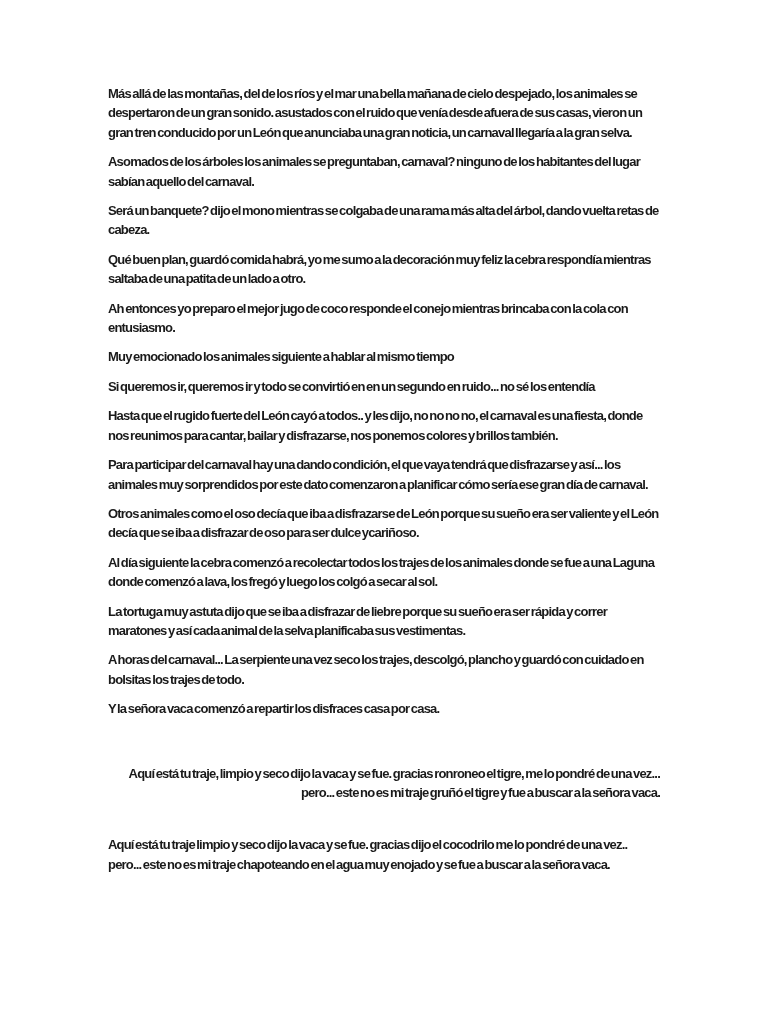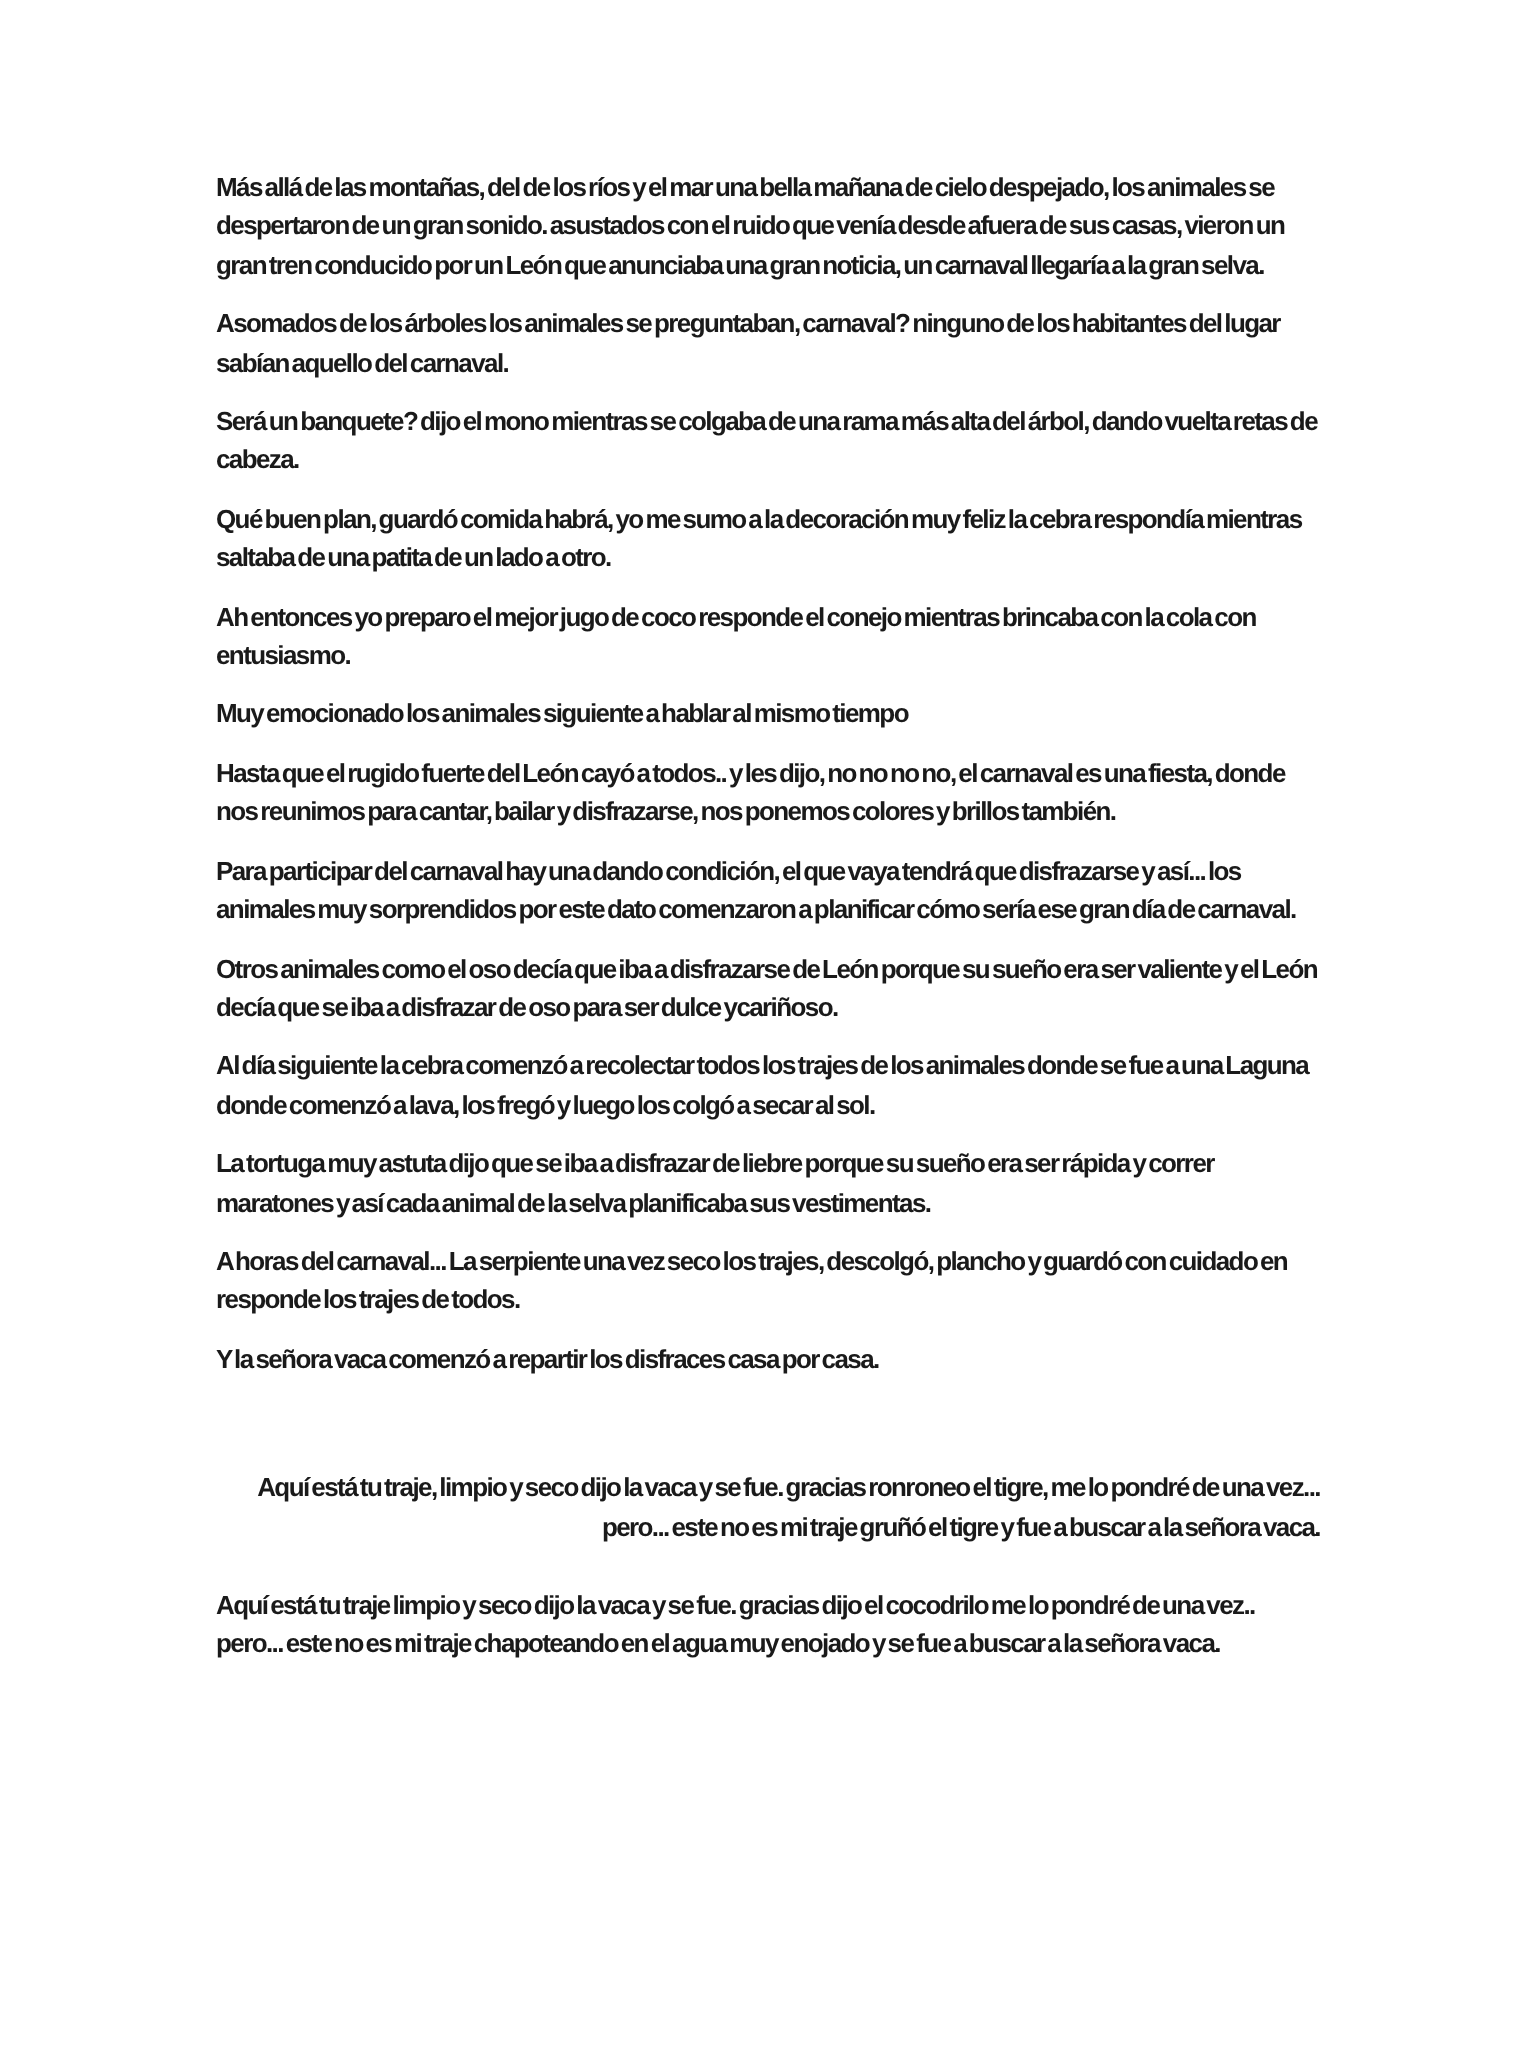--- a/index.html
+++ b/index.html
@@ -32,36 +32,37 @@
     letter-spacing: -0.8px;
     word-spacing: -1.4px;
     color: #1a1a1a;
     text-align: left;
   }
   .para {
     margin: 0 0 10px 0;
   }
   
   .gap-xl { margin-top: 45px; text-align: right; }
-  .gap-lg { margin-top: 20px; }
+  .gap-lg { margin-top: 33px; }
 </style>
 </head>
 <body>
 
 <div class="page">
   <div class="text-block">
     <p class="para">Más allá de las montañas, del de los ríos y el mar una bella mañana de cielo despejado, los animales se despertaron de un gran sonido. asustados con el ruido que venía desde afuera de sus casas, vieron un gran tren conducido por un León que anunciaba una gran noticia, un carnaval llegaría a la gran selva.</p>
     <p class="para">Asomados de los árboles los animales se preguntaban, carnaval? ninguno de los habitantes del lugar sabían aquello del carnaval.</p>
     <p class="para">Será un banquete? dijo el mono mientras se colgaba de una rama más alta del árbol, dando vuelta retas de cabeza.</p>
     <p class="para">Qué buen plan, guardó comida habrá, yo me sumo a la decoración muy feliz la cebra respondía mientras saltaba de una patita de un lado a otro.</p>
     <p class="para">Ah entonces yo preparo el mejor jugo de coco responde el conejo mientras brincaba con la cola con entusiasmo.</p>
     <p class="para">Muy emocionado los animales siguiente a hablar al mismo tiempo</p>
+    <p class="para">Si queremos ir, queremos ir y todo se convirtió en en un segundo en ruido... no sé los entendía</p>
     <p class="para">Hasta que el rugido fuerte del León cayó a todos.. y les dijo, no no no no, el carnaval es una fiesta, donde nos reunimos para cantar, bailar y disfrazarse, nos ponemos colores y brillos también.</p>
     <p class="para">Para participar del carnaval hay una dando condición, el que vaya tendrá que disfrazarse y así... los animales muy sorprendidos por este dato comenzaron a planificar cómo sería ese gran día de carnaval.</p>
     <p class="para">Otros animales como el oso decía que iba a disfrazarse de León porque su sueño era ser valiente y el León decía que se iba a disfrazar de oso para ser dulce ycariñoso.</p>
     <p class="para">Al día siguiente la cebra comenzó a recolectar todos los trajes de los animales donde se fue a una Laguna donde comenzó a lava, los fregó y luego los colgó a secar al sol.</p>
     <p class="para">La tortuga muy astuta dijo que se iba a disfrazar de liebre porque su sueño era ser rápida y correr maratones y así cada animal de la selva planificaba sus vestimentas.</p>
-    <p class="para">A horas del carnaval... La serpiente una vez seco los trajes, descolgó, plancho y guardó con cuidado en responde los trajes de todos.</p>
+    <p class="para">A horas del carnaval... La serpiente una vez seco los trajes, descolgó, plancho y guardó con cuidado en bolsitas los trajes de todo.</p>
     <p class="para">Y la señora vaca comenzó a repartir los disfraces casa por casa.</p>
     <p class="para gap-xl">Aquí está tu traje, limpio y seco dijo la vaca y se fue. gracias ronroneo el tigre, me lo pondré de una vez... pero... este no es mi traje gruñó el tigre y fue a buscar a la señora vaca.</p>
     <p class="para gap-lg">Aquí está tu traje limpio y seco dijo la vaca y se fue. gracias dijo el cocodrilo me lo pondré de una vez.. pero... este no es mi traje chapoteando en el agua muy enojado y se fue a buscar a la señora vaca.</p>
   </div>
 </div>
 
 </body></html>

